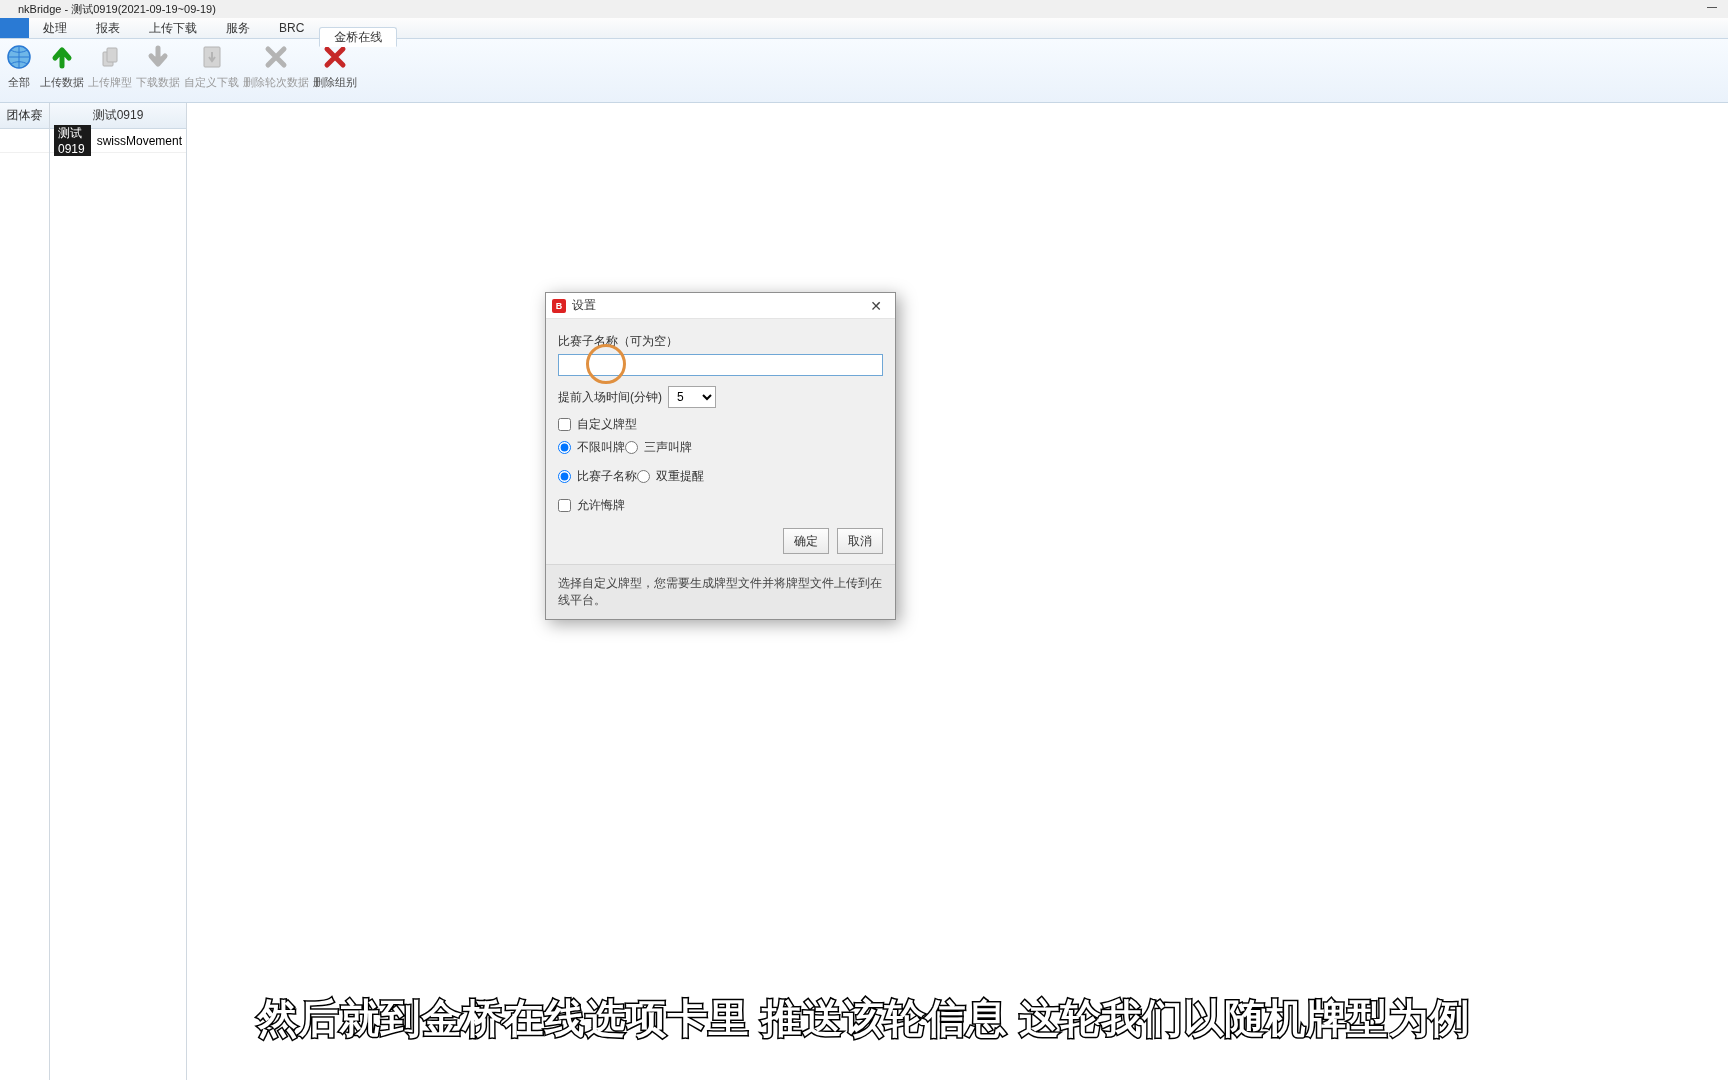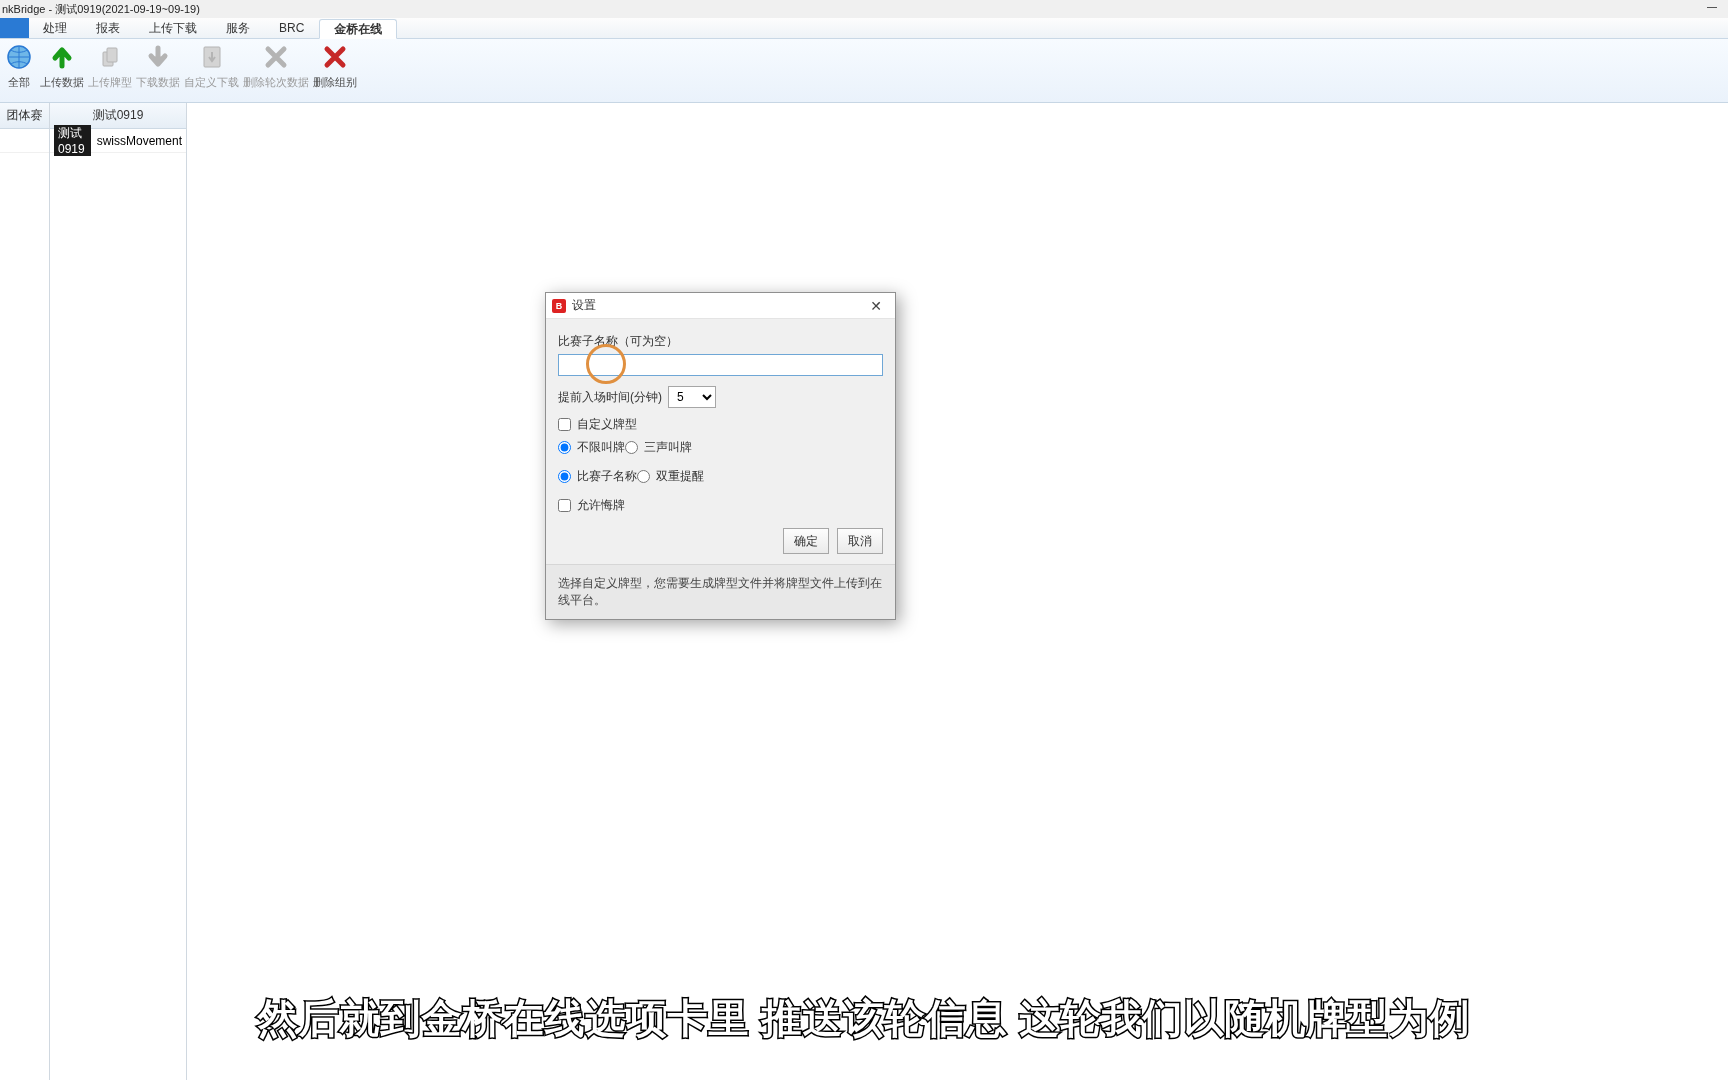--- a/index.html
+++ b/index.html
@@ -1,21 +1,21 @@
 <!DOCTYPE html>
 <html><head>
 <meta charset="utf-8">
 <style>
 * { margin: 0; padding: 0; box-sizing: border-box; font-family: "Microsoft YaHei", "Segoe UI", Tahoma, sans-serif; }
 html, body { width: 1728px; height: 1080px; overflow: hidden; background: #fff; }
 
 
 .titlebar {
   height: 18px; background: #f0f0f0; display: flex; align-items: center;
-  font-size: 11px; color: #222; padding-left: 2px;
+  font-size: 11px; color: #222; padding-left: 18px;
 }
 .titlebar .min {
   position: absolute; right: 4px; top: 0; width: 24px; height: 14px;
   display: flex; align-items: center; justify-content: center; cursor: default;
 }
 .titlebar .min::after { content: ""; width: 10px; height: 1px; background: #555; }
 
 
 .menubar {
   height: 21px; background: linear-gradient(#fdfdfd,#eef3f7);
@@ -24,21 +24,21 @@
 }
 .menubar .mitem {
   padding: 0 14px; display: flex; align-items: center; cursor: default;
   border-right: 1px solid transparent;
 }
 .menubar .mfile {
   width: 18px; background: #2a7ad4; margin: 0;
 }
 .menubar .active {
   background: #fff; border: 1px solid #c9d8e6; border-bottom-color: #fff;
-  position: relative; top: 1px; border-radius: 3px 3px 0 0; font-weight: bold;
+  position: relative; top: 9px; border-radius: 3px 3px 0 0;
 }
 
 
 .ribbon {
   height: 64px; background: linear-gradient(#f7fbff,#eaf2fb);
   border-bottom: 1px solid #c7d6e4; display: flex; align-items: flex-start;
   padding: 4px 0 0 0; gap: 0;
 }
 .rbtn {
   display: flex; flex-direction: column; align-items: center;

